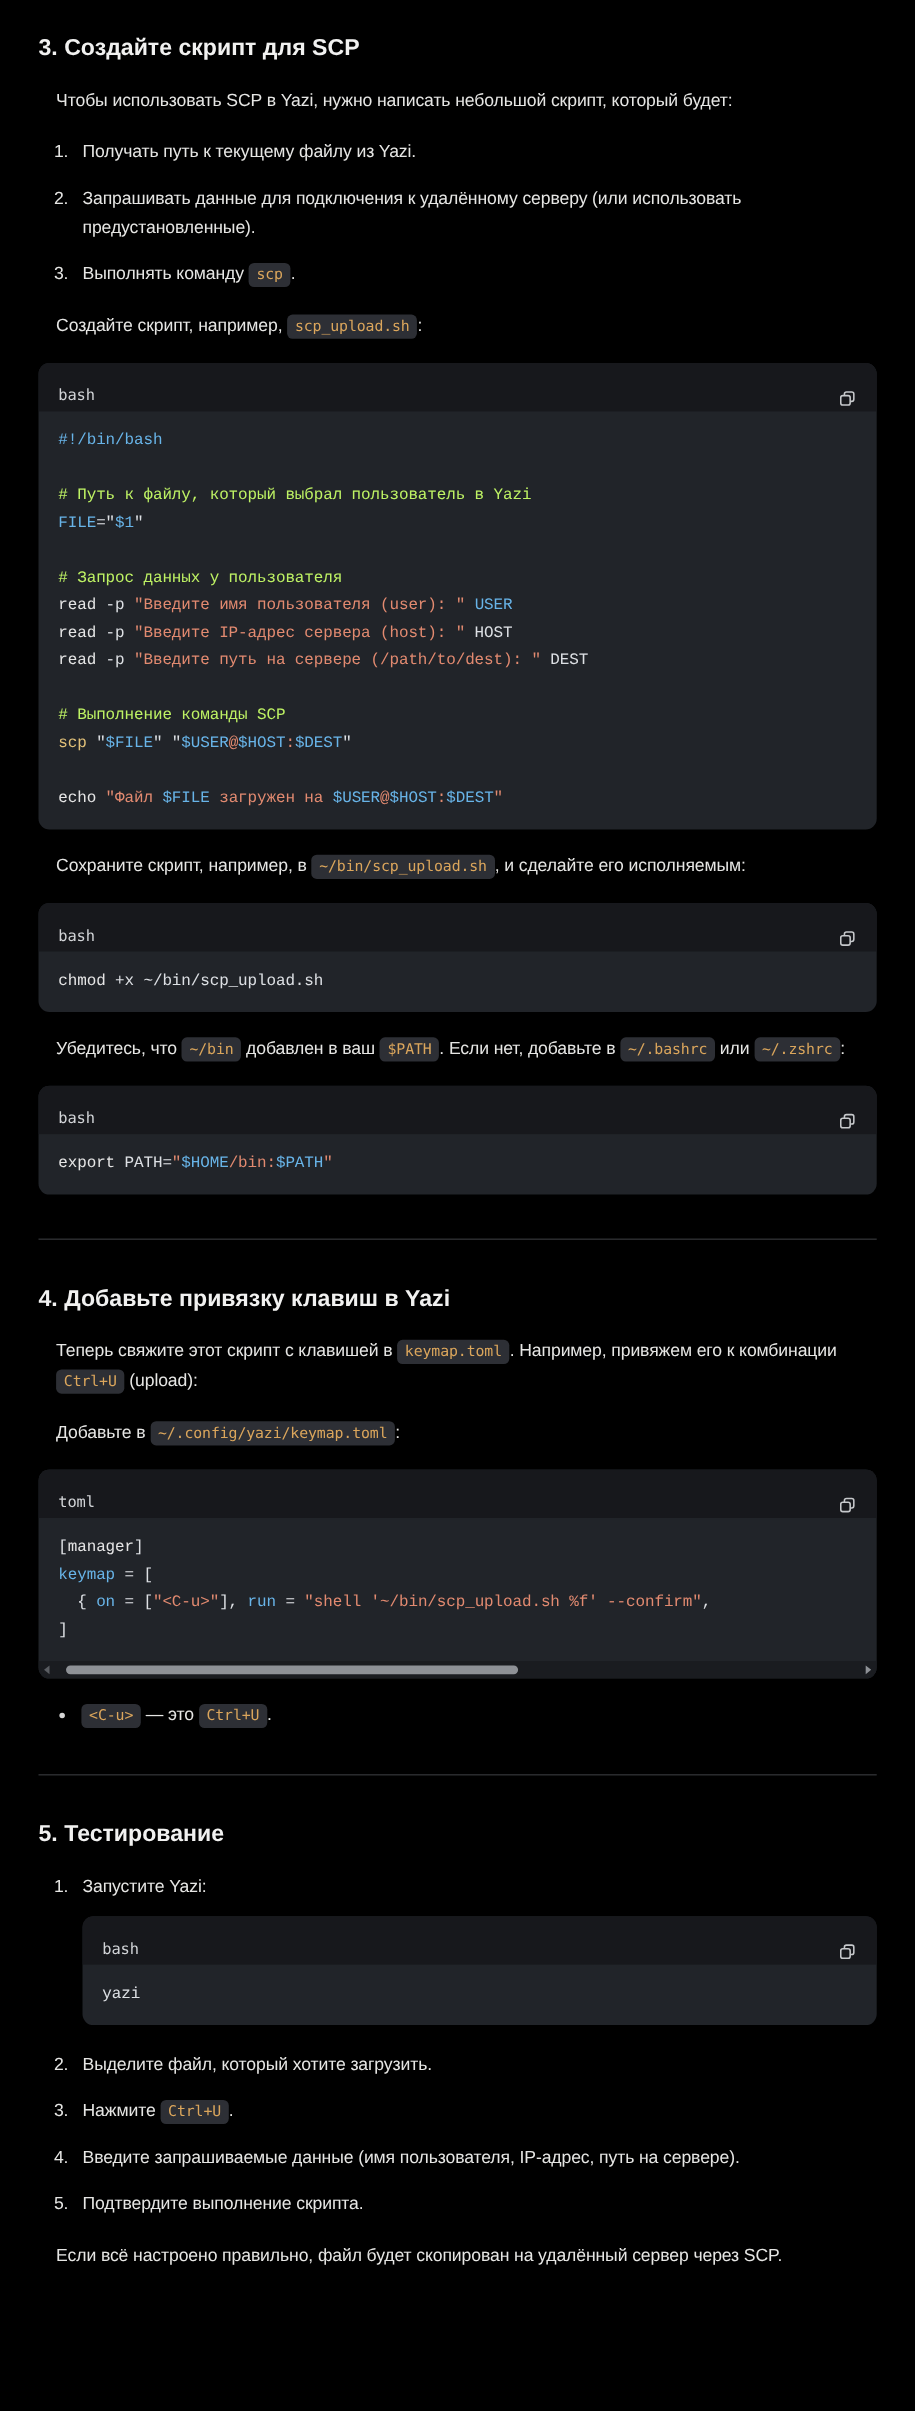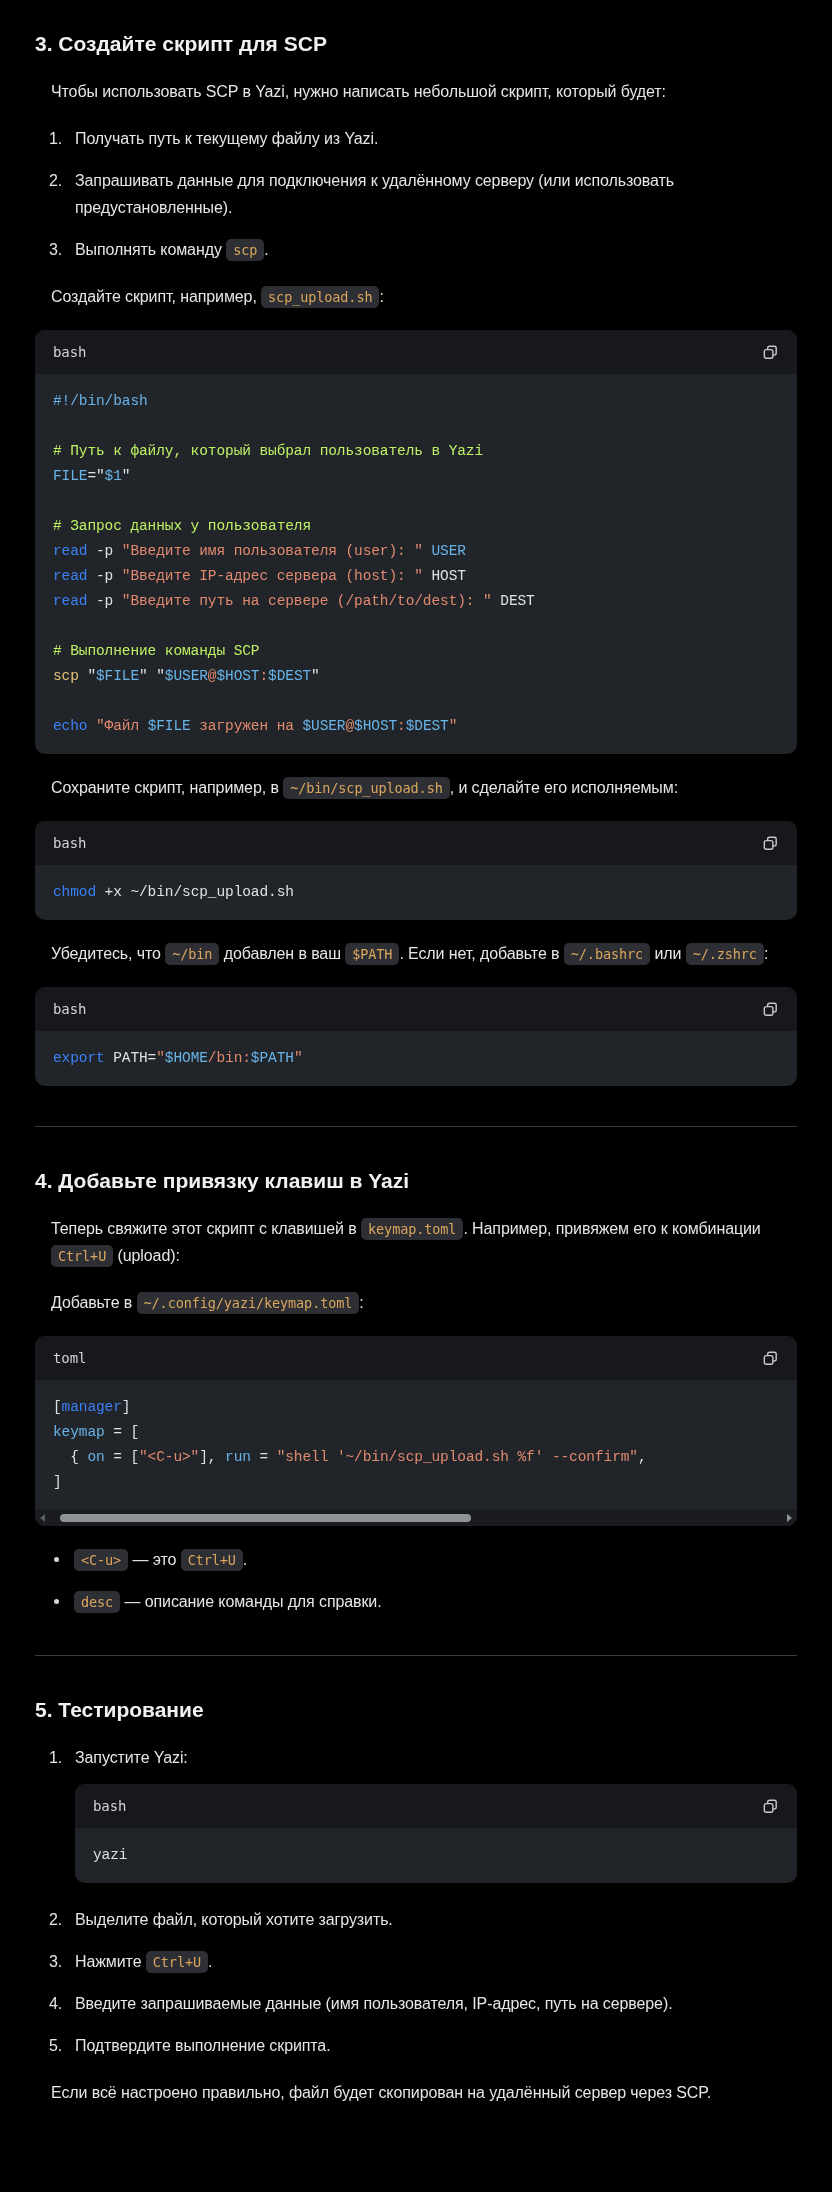--- a/index.html
+++ b/index.html
@@ -27,33 +27,33 @@
   
   .list{margin:20px 0;padding-left:14px}
   .li-row{display:flex;margin:15px 0}
   .li-marker{flex:none;min-width:26px;color:#e6e6e4}
   .li-dot{flex:none;width:5px;height:5px;border-radius:50%;background:#d6d6d6;margin:11px 15px 0 5px}
   .li-body{flex:1;min-width:0}
   
   .code-block{margin:20px 0;border-radius:10px;overflow:hidden;background:#212429}
   .li-body .code-block{margin:13px 0 8px 0}
   .code-header{
-    display:flex;align-items:center;justify-content:space-between;
+    display:flex;align-items:flex-end;justify-content:space-between;
     height:44px;background:#17181c;padding:0 15px 0 18px;
   }
   .code-lang{font-family:"DejaVu Sans Mono",monospace;font-size:14px;color:#d2d4d7}
   .copy-btn{background:none;border:0;padding:2px;margin:0;cursor:pointer;display:flex;align-items:center}
   .code-pre{
     margin:0;padding:15px 18px;overflow:hidden;white-space:pre;
     font-family:Liberation Mono, monospace;font-size:14.5px;line-height:25px;color:#dde0e4;
   }
   .code-line{min-height:25px}
   .tk-p{color:#dde0e4}
   .tk-c{color:#bef264}
-  .tk-k{color:#3b82f6}
+  .tk-k{color:#e5e5e5}
   .tk-s{color:#e28a70}
   .tk-v{color:#68b4e8}
   .tk-y{color:#e2c179}
   
   .hscroll{display:flex;align-items:center;height:16px;background:#1a1c20;padding:0 5px}
   .sb-track{flex:1;height:10px;position:relative}
   .sb-thumb{position:absolute;left:1.5%;top:1px;width:56%;height:8px;border-radius:4px;background:#8e9196}
   .sb-arrow{width:0;height:0}
   .sb-left{border-right:5px solid #5a5d62;border-top:4px solid transparent;border-bottom:4px solid transparent;margin-right:4px}
   .sb-right{border-left:5px solid #8e9196;border-top:4px solid transparent;border-bottom:4px solid transparent;margin-left:4px}
@@ -139,24 +139,20 @@
             <div class="sb-thumb"></div>
           </div>
           <span class="sb-arrow sb-right"></span>
         </div>
       </figure>
       <div class="list">
         <div class="li-row">
           <span class="li-dot"></span>
           <div class="li-body"><code class="inline-code">&lt;C-u&gt;</code><span> — это </span><code class="inline-code">Ctrl+U</code><span>.</span></div>
         </div>
-        <div class="li-row">
-          <span class="li-dot"></span>
-          <div class="li-body"><code class="inline-code">desc</code><span> — описание команды для справки.</span></div>
-        </div>
       </div>
       <hr class="divider">
       <h3 class="block-heading">5. Тестирование</h3>
       <div class="list">
         <div class="li-row">
           <span class="li-marker">1.</span>
           <div class="li-body"><span>Запустите Yazi:</span><figure class="code-block">
               <div class="code-header">
                 <span class="code-lang">bash</span>
                 <button class="copy-btn">

